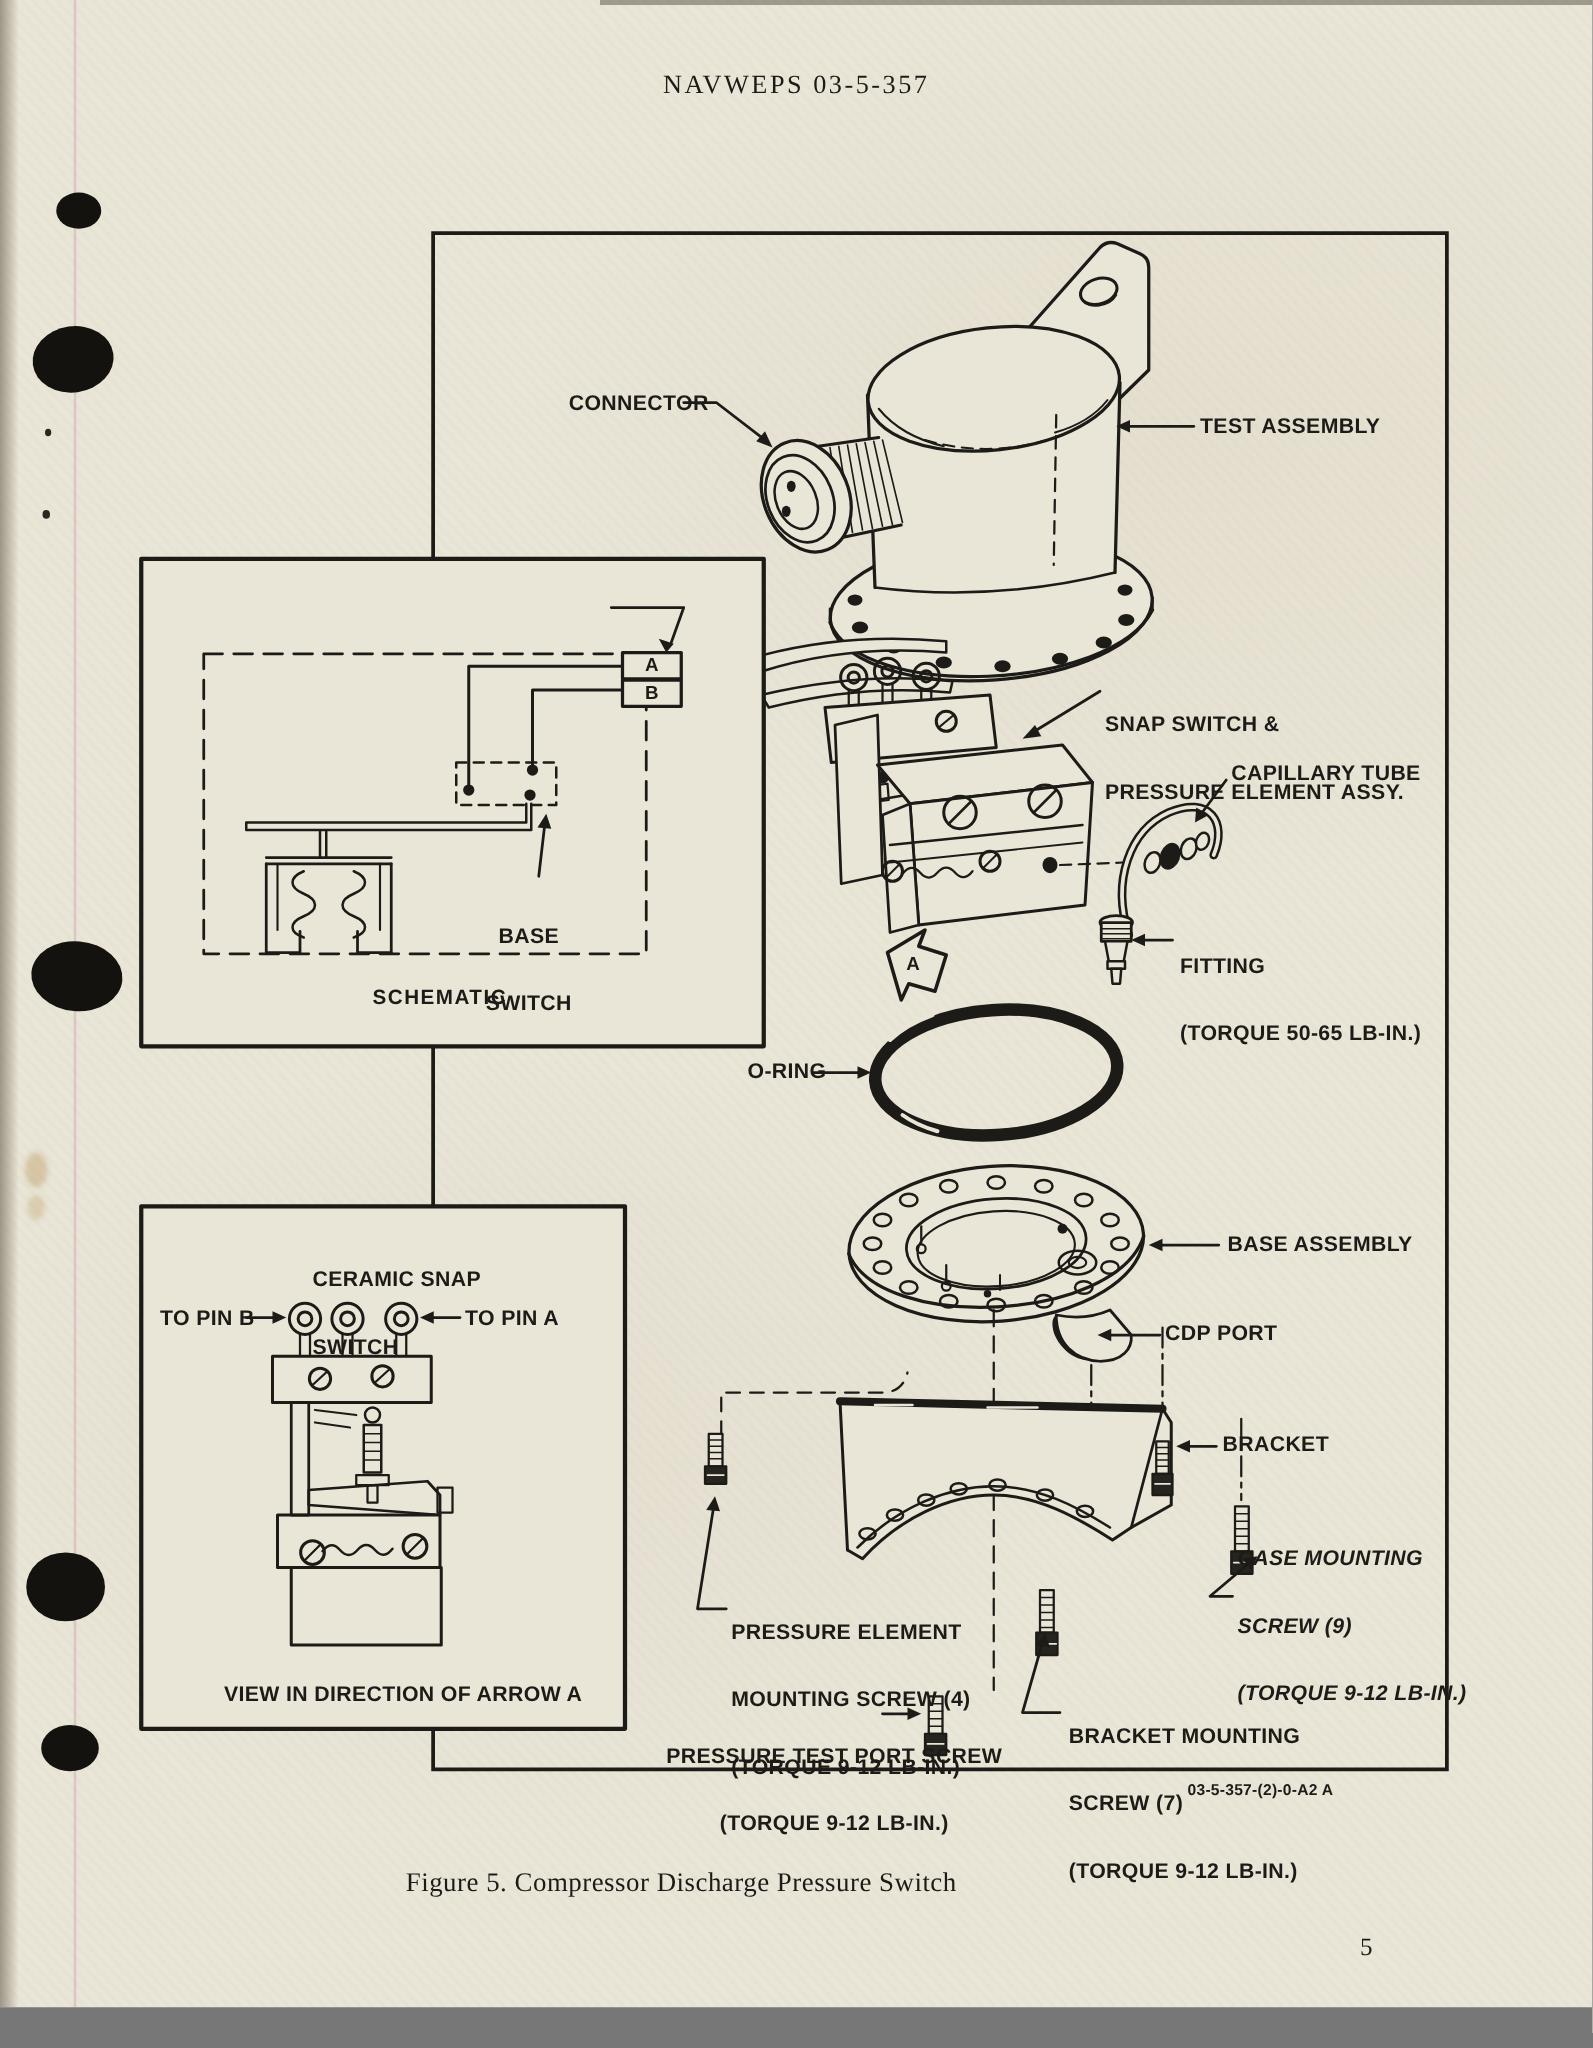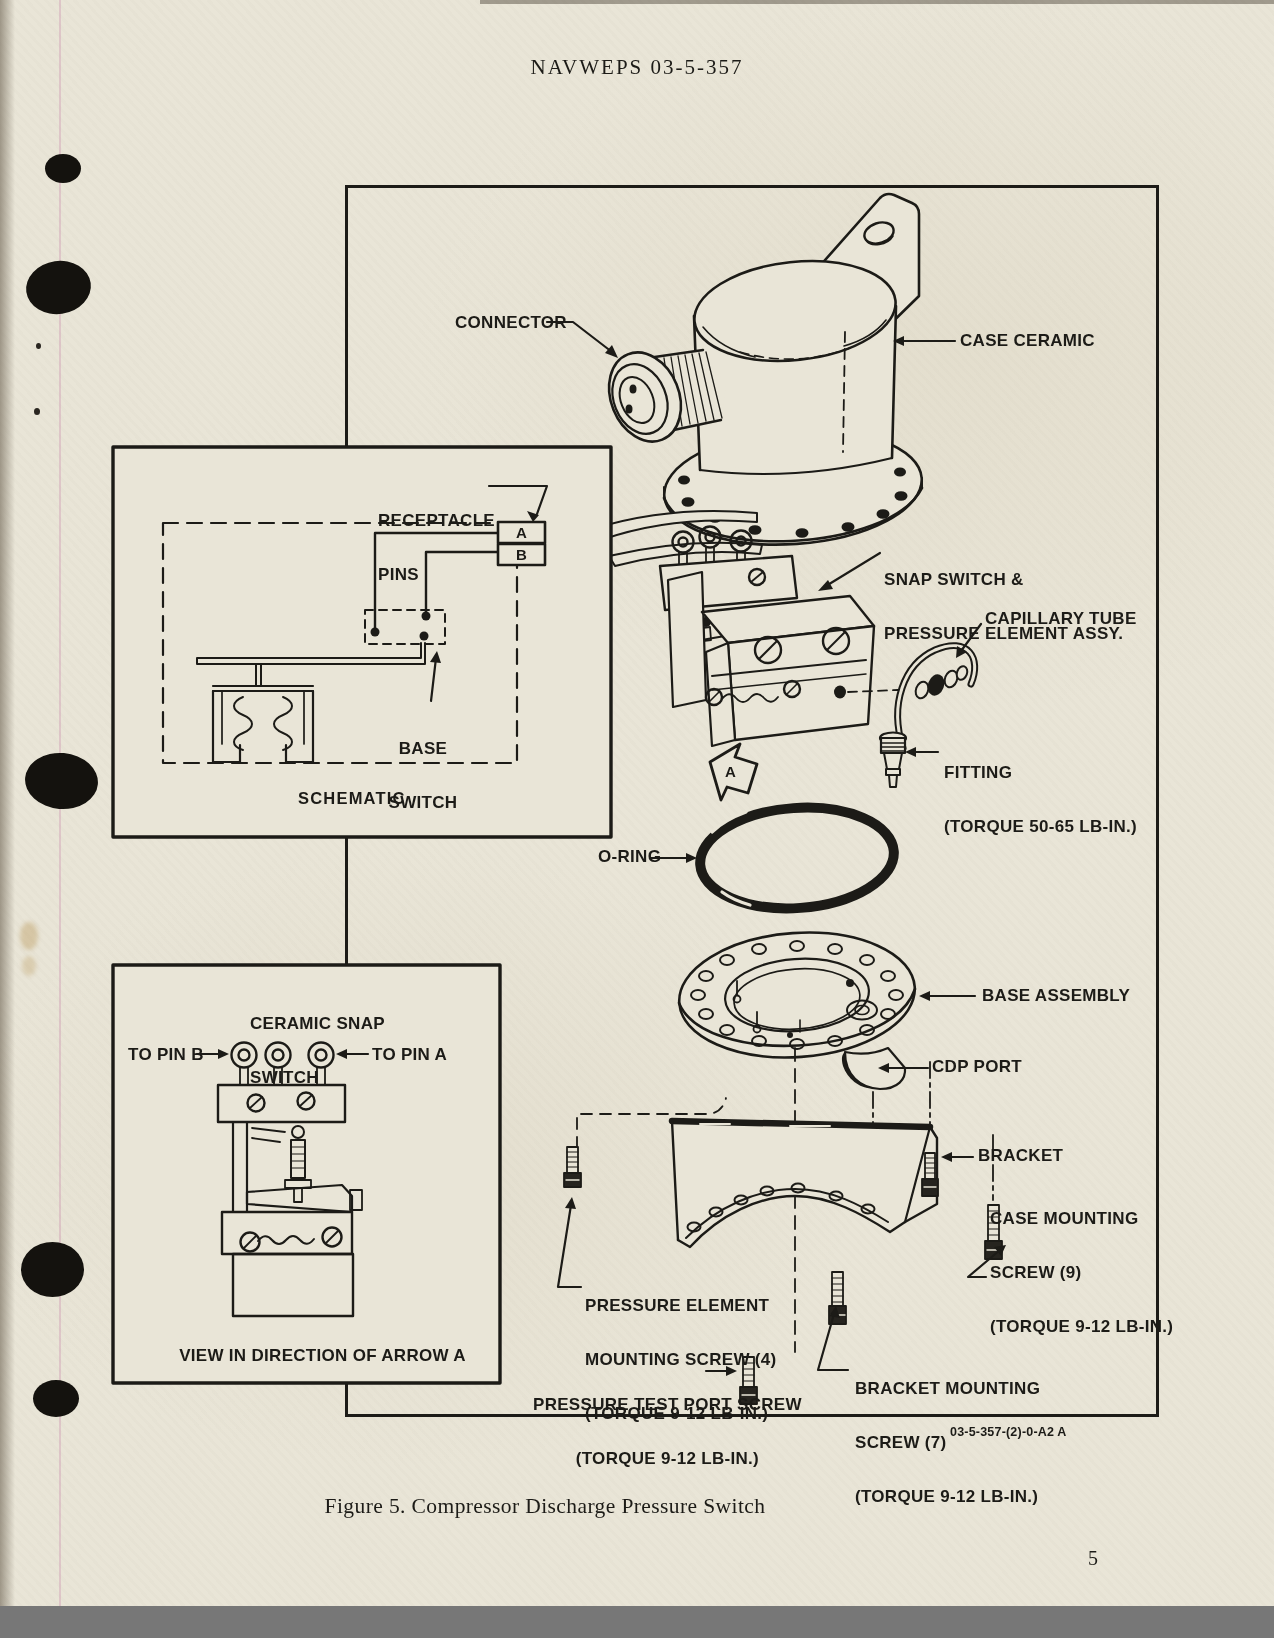--- a/index.html
+++ b/index.html
@@ -361,26 +361,22 @@
       <polygon points="1006,1245 994,1247 1001,1256" fill="#1c1b17" stroke="none"></polygon>
       <path d="M848,1370 L818,1370 L834,1314"></path>
       <polygon points="836,1306 829,1316 840,1318" fill="#1c1b17" stroke="none"></polygon>
       <path d="M706,1371 L729,1371"></path>
       <polygon points="737,1371 726,1366 726,1376" fill="#1c1b17" stroke="none"></polygon>
     </g>
   </svg>
 
   <div class="labels">
     <div class="lbl" style="left:455px;top:314px;">CONNECTOR</div>
-    <div class="lbl" style="left:960px;top:332px;">CASE CERAMIC</div>
-
-    <div class="lbl" style="left:378px;top:476px;">
-      <div>RECEPTACLE</div>
-      <div>PINS</div>
-    </div>
+    <div class="lbl" style="left:960px;top:332px;">TEST ASSEMBLY</div>
+
     <div class="lbl ctr" style="left:498px;top:524px;width:47px;font-size:15px;">A</div>
     <div class="lbl ctr" style="left:498px;top:546px;width:47px;font-size:15px;">B</div>
     <div class="lbl ctr" style="left:388px;top:704px;width:70px;">
       <div>BASE</div>
       <div>SWITCH</div>
     </div>
     <div class="lbl" style="left:298px;top:789px;font-size:16.5px;letter-spacing:1.2px;">SCHEMATIC</div>
 
     <div class="lbl" style="left:884px;top:535px;">
       <div>SNAP SWITCH &amp;</div>
@@ -403,21 +399,21 @@
     </div>
     <div class="lbl" style="left:128px;top:1046px;">TO PIN B</div>
     <div class="lbl" style="left:372px;top:1046px;">TO PIN A</div>
     <div class="lbl ctr" style="left:113px;top:1347px;width:387px;padding-left:16px;">VIEW IN DIRECTION OF ARROW A</div>
 
     <div class="lbl" style="left:585px;top:1261px;">
       <div>PRESSURE ELEMENT</div>
       <div>MOUNTING SCREW (4)</div>
       <div>(TORQUE 9-12 LB-IN.)</div>
     </div>
-    <div class="lbl" style="left:990px;top:1174px;">
+    <div class="lbl" style="left:990px;top:1202px;font-style:italic;">
       <div>CASE MOUNTING</div>
       <div>SCREW (9)</div>
       <div>(TORQUE 9-12 LB-IN.)</div>
     </div>
     <div class="lbl" style="left:855px;top:1344px;">
       <div>BRACKET MOUNTING</div>
       <div>SCREW (7)</div>
       <div>(TORQUE 9-12 LB-IN.)</div>
     </div>
     <div class="lbl" style="left:533px;top:1360px;text-align:center;">

